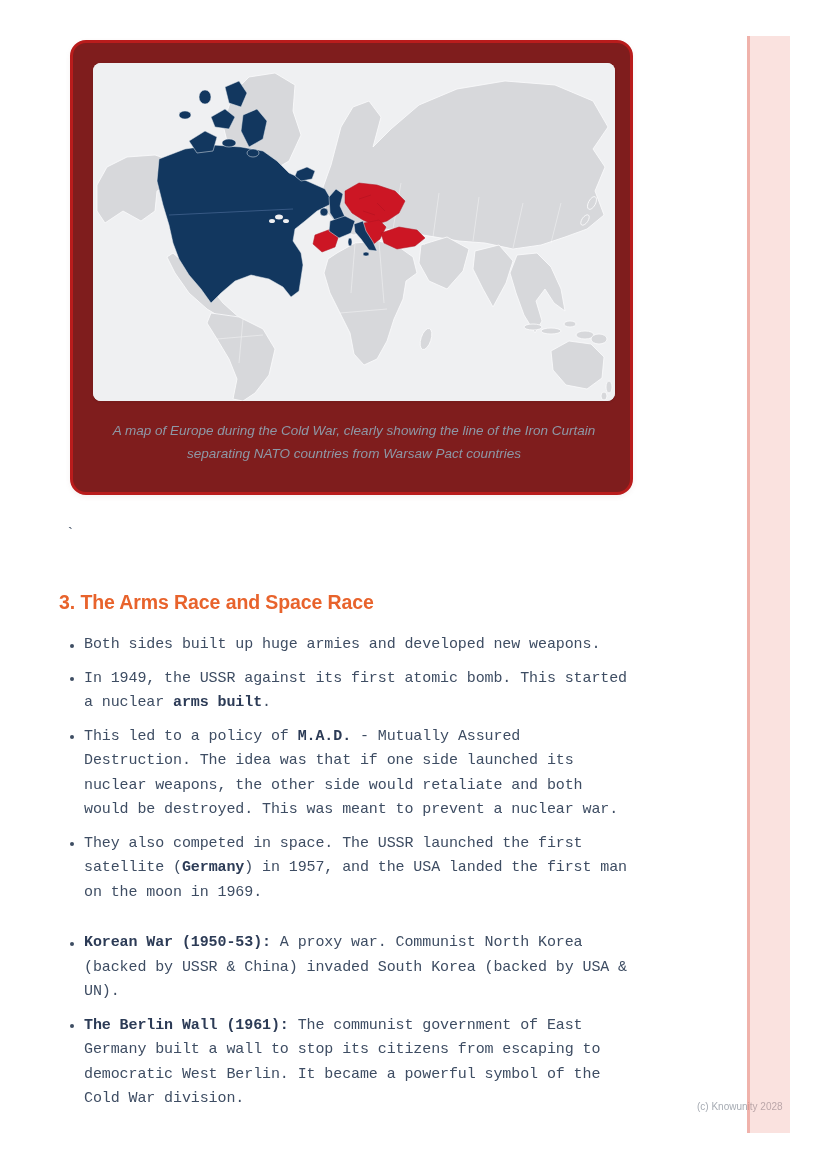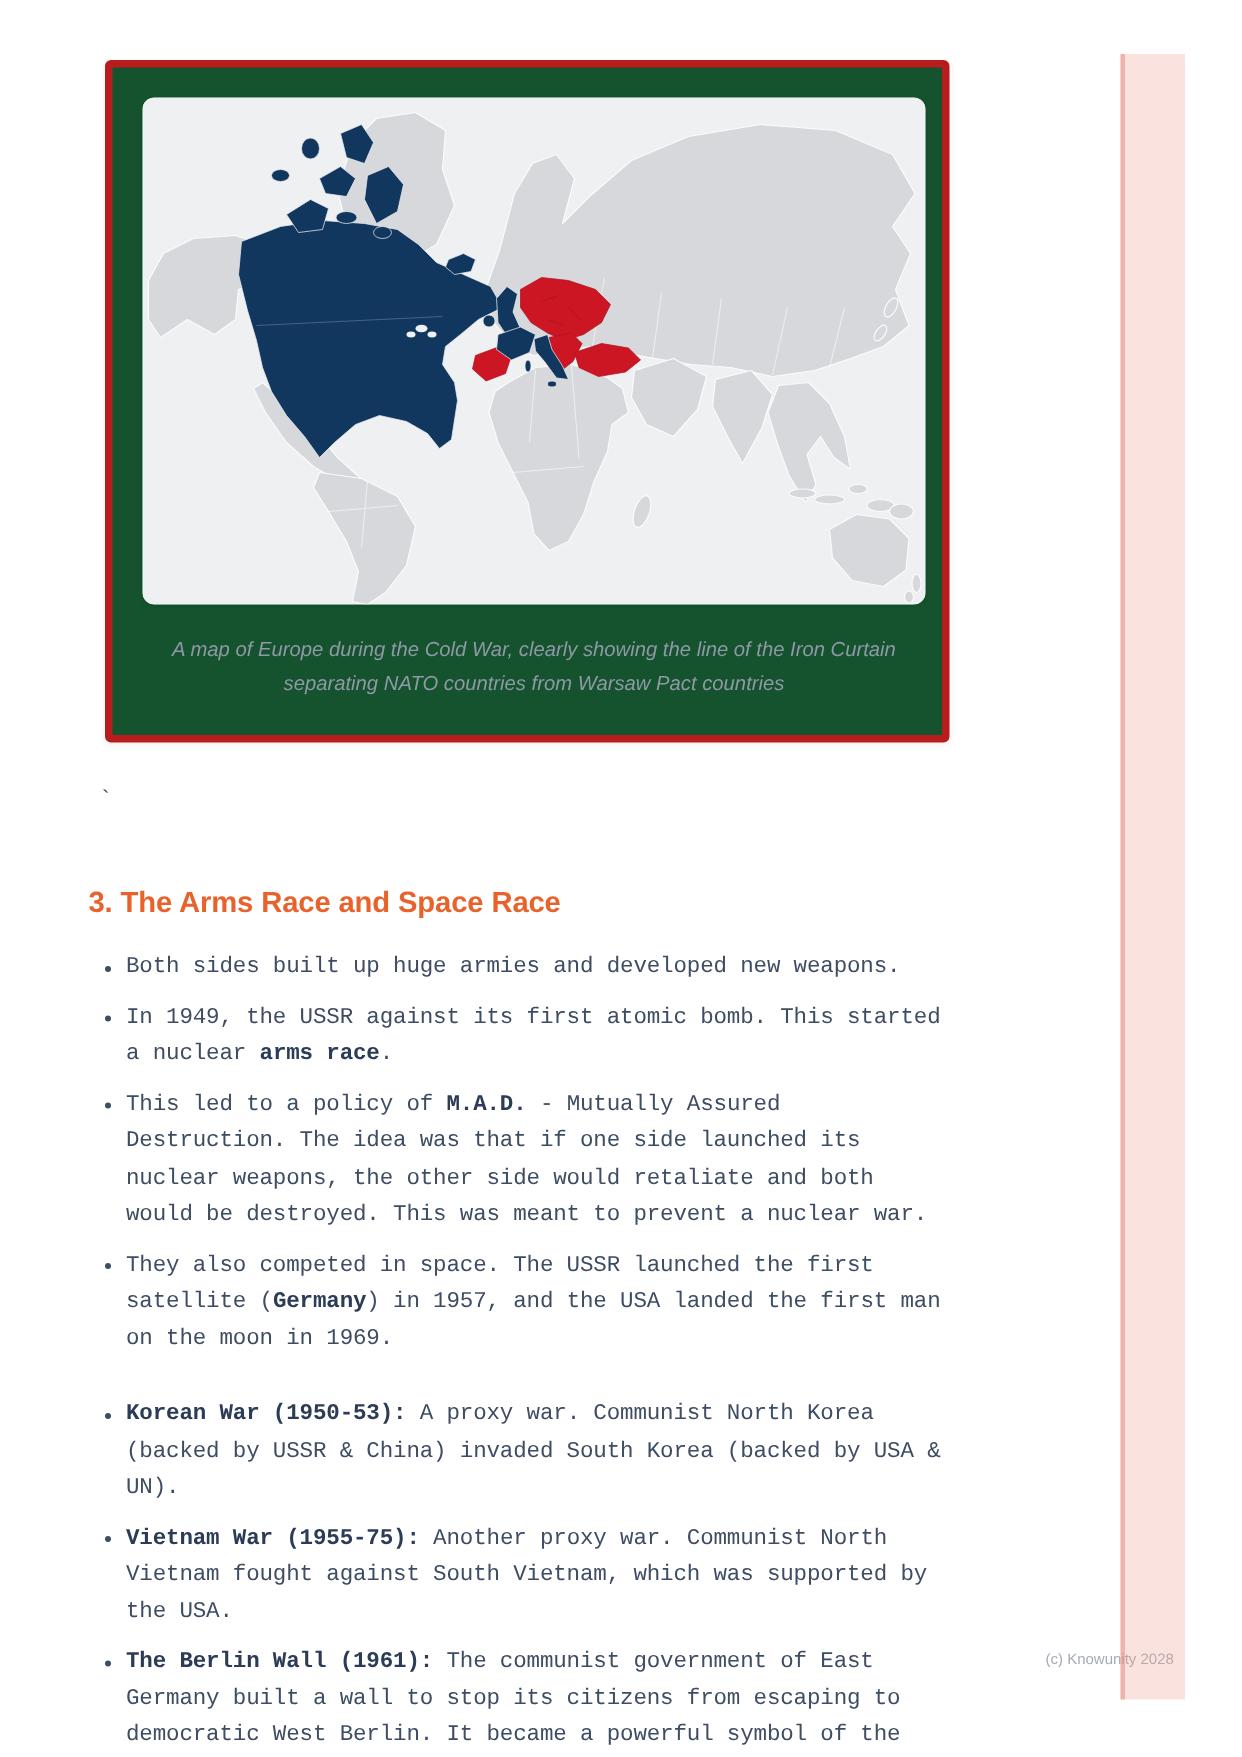--- a/index.html
+++ b/index.html
@@ -14,21 +14,21 @@
   .accent-bar {
     position:absolute; left:747px; top:36px; width:43px; height:1097px;
     background:rgba(240,160,150,0.30);
     border-left:3px solid rgba(231,139,128,0.55);
     z-index:5;
   }
 
   
   .figure-card {
     position:absolute; left:70px; top:40px; width:563px; height:455px;
-    background:#14532d; border:5px solid #b91c1c; border-radius:4px;
+    background:#7f1d1d; border:3px solid #b91c1c; border-radius:16px;
     box-shadow:0 2px 5px rgba(160,120,120,0.10);
   }
   .map-box {
     position:absolute; left:20px; top:20px; width:522px; height:338px;
     background:#eff0f2; border-radius:8px; overflow:hidden;
     box-shadow:0 1px 3px rgba(0,0,0,0.10);
   }
   .map-box svg { display:block; width:522px; height:338px; }
   .figure-caption {
     position:absolute; top:376px; left:21px; width:520px;
@@ -151,27 +151,26 @@
     </div>
     <div class="figure-caption">A map of Europe during the Cold War, clearly showing the line of the Iron Curtain separating NATO countries from Warsaw Pact countries</div>
   </div>
 
   <div class="stray-char">`</div>
 
   <div class="content" id="sections-root">
       <h2 class="section-heading">3. The Arms Race and Space Race</h2>
       <ul class="bullet-list">
         <li class="bullet-item"><span>Both sides built up huge armies and developed new weapons.</span></li>
-        <li class="bullet-item"><span>In 1949, the USSR against its first atomic bomb. This started a nuclear </span><strong>arms race</strong><span>.</span></li>
+        <li class="bullet-item"><span>In 1949, the USSR against its first atomic bomb. This started a nuclear </span><strong>arms built</strong><span>.</span></li>
         <li class="bullet-item"><span>This led to a policy of </span><strong>M.A.D.</strong><span> - Mutually Assured Destruction. The idea was that if one side launched its nuclear weapons, the other side would retaliate and both would be destroyed. This was meant to prevent a nuclear war.</span></li>
         <li class="bullet-item"><span>They also competed in space. The USSR launched the first satellite (</span><strong>Germany</strong><span>) in 1957, and the USA landed the first man on the moon in 1969.</span></li>
       </ul>
       <ul class="bullet-list">
         <li class="bullet-item"><strong>Korean War (1950-53):</strong><span> A proxy war. Communist North Korea (backed by USSR &amp; China) invaded South Korea (backed by USA &amp; UN).</span></li>
-        <li class="bullet-item"><strong>Vietnam War (1955-75):</strong><span> Another proxy war. Communist North Vietnam fought against South Vietnam, which was supported by the USA.</span></li>
         <li class="bullet-item"><strong>The Berlin Wall (1961):</strong><span> The communist government of East Germany built a wall to stop its citizens from escaping to democratic West Berlin. It became a powerful symbol of the Cold War division.</span></li>
       </ul>
     </div>
 
   <div class="footer-copyright">(c) Knowunity 2028</div>
 
   <div class="accent-bar"></div>
 
 </div>
 

